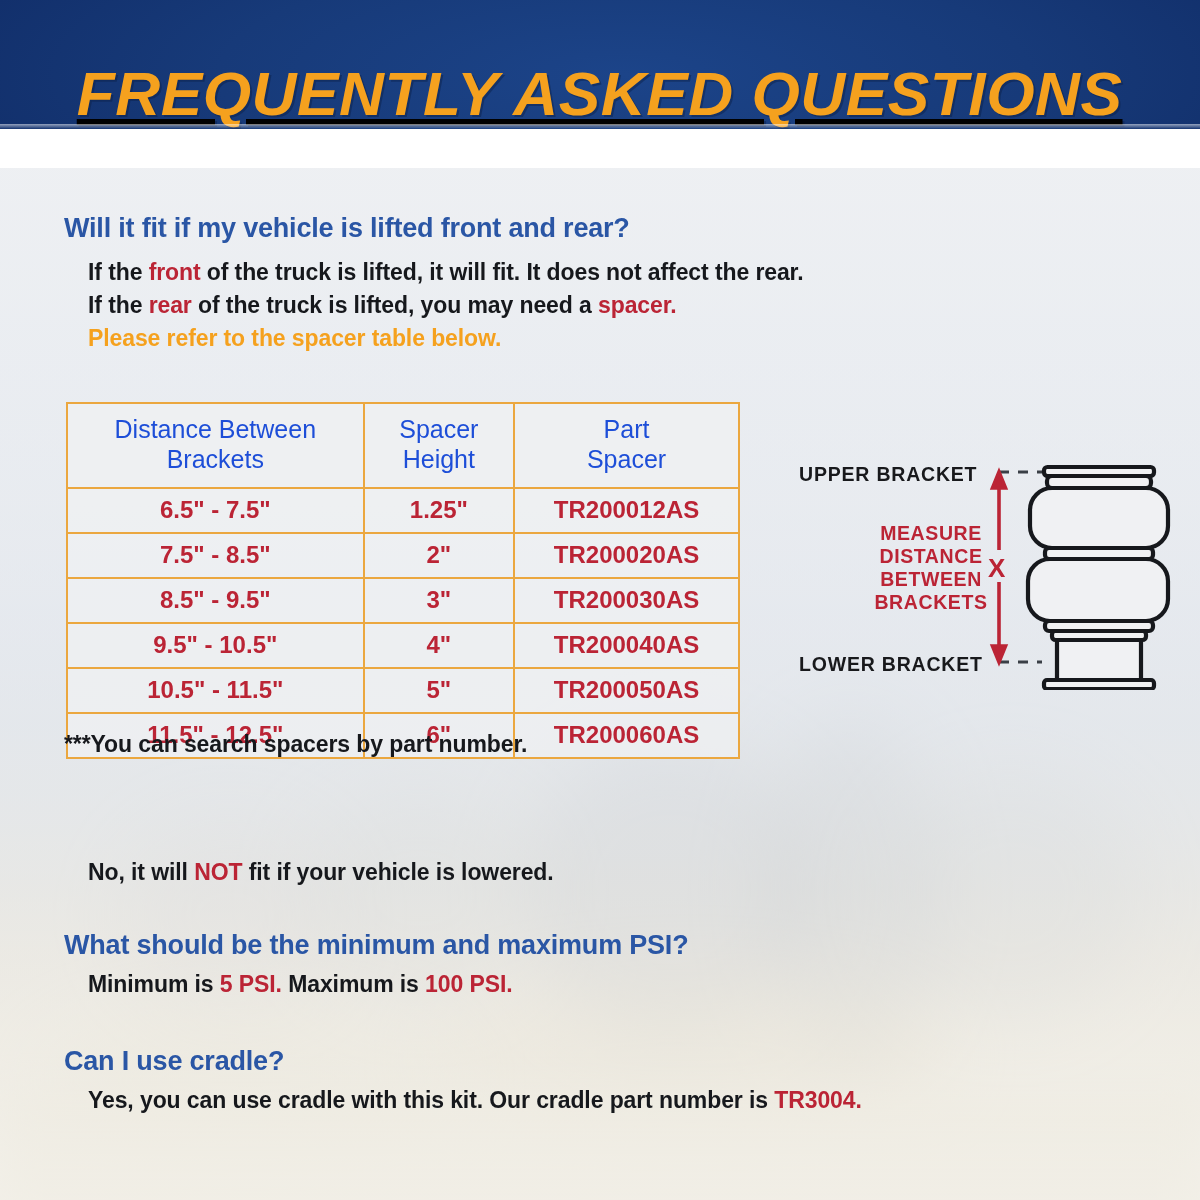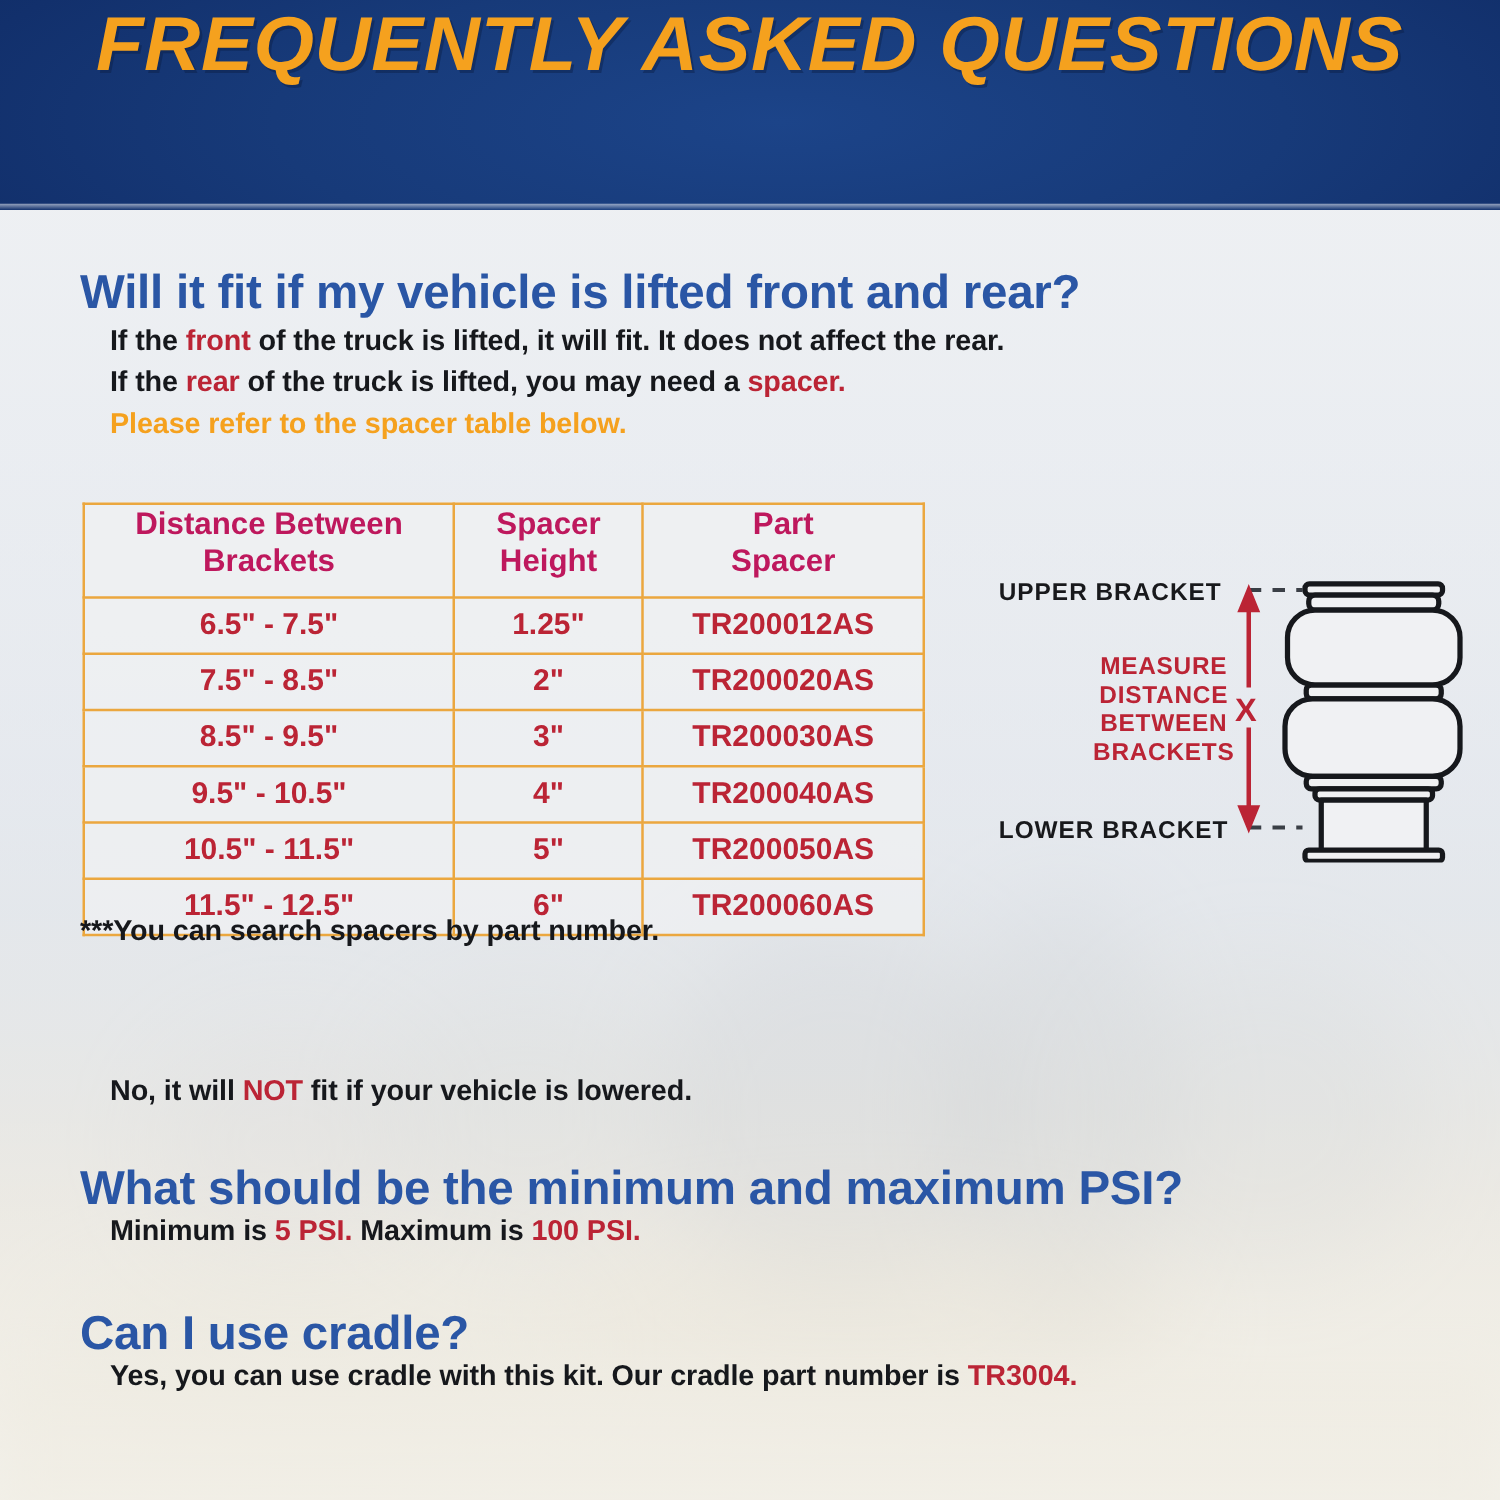--- a/index.html
+++ b/index.html
@@ -66,46 +66,47 @@
       rgba(242,241,236,0.60) 70%,
       rgba(244,242,235,0.66) 100%);
     z-index:2;
   }
 
   .content { position:relative; z-index:5; }
 
   
   .header {
     position:relative;
-    height:168px;
+    height:129px;
     background:
       radial-gradient(ellipse 900px 260px at 52% 58%, #1c4489 0%, #173a79 45%, #12306c 75%, #0e2a60 100%);
-    display:flex; align-items:flex-start; justify-content:center;
+    display:flex; align-items:flex-end; justify-content:center;
     overflow:hidden;
+    text-decoration:underline;
   }
   .header::after {
     content:""; position:absolute; left:0; right:0; bottom:0; height:5px;
     background:linear-gradient(to bottom, rgba(255,255,255,0.55), rgba(255,255,255,0));
   }
   .header-title {
     color:#f5a11e;
     font-size:61px;
     font-weight:bold;
     font-style:italic;
     letter-spacing:0.5px;
     white-space:nowrap;
     transform:scaleX(1.02);
     text-shadow:2px 2px 0 rgba(10,30,70,0.45);
     font-family:"Liberation Sans", sans-serif;
   }
 
   
   .q-heading {
     color:#2a56a5;
-    font-size:38px;
+    font-size:27px;
     font-weight:bold;
     letter-spacing:-0.2px;
     white-space:nowrap;
   }
   .a-line {
     color:#16181c;
     font-size:23px;
     font-weight:bold;
     letter-spacing:-0.1px;
     white-space:nowrap;
@@ -140,24 +141,24 @@
     width:674px;
     border-collapse:collapse;
     background:rgba(240,241,243,0.72);
   }
   .spacer-table th, .spacer-table td {
     border:2px solid #eba73f;
     text-align:center;
     font-family:"Liberation Sans", sans-serif;
   }
   .spacer-table th {
-    color:#be185d;
+    color:#1d4ed8;
     font-size:25px;
-    font-weight:bold;
-    padding:1px 6px 13px 6px;
+    font-weight:normal;
+    padding:11px 6px 13px 6px;
     line-height:1.18;
   }
   .spacer-table td {
     color:#bb2435;
     font-size:24px;
     font-weight:bold;
     padding:7px 6px 8px 6px;
     white-space:nowrap;
   }
   .col-a { width:308px; }

